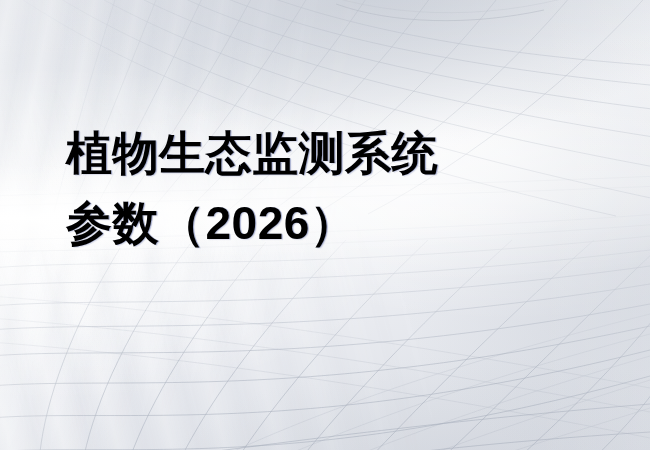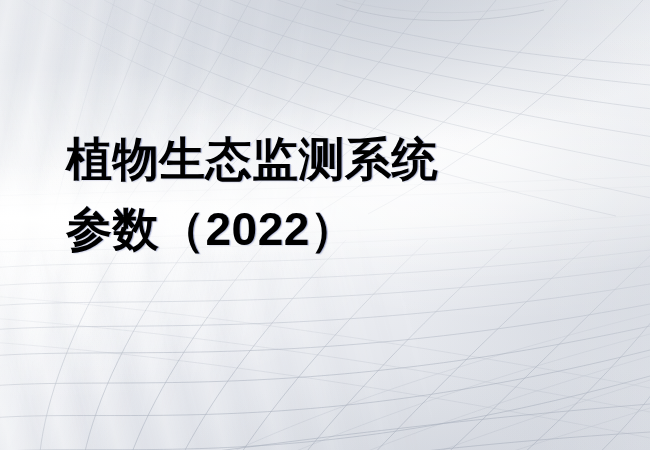--- a/index.html
+++ b/index.html
@@ -86,21 +86,21 @@
     background:
       linear-gradient(90deg, rgba(255,255,255,0.30) 0%, rgba(255,255,255,0.0) 18%, rgba(255,255,255,0.0) 82%, rgba(255,255,255,0.10) 100%),
       linear-gradient(180deg, rgba(255,255,255,0.10) 0%, rgba(255,255,255,0.0) 14%);
   }
 
   
 
   .title-block {
     position: absolute;
     left: 66px;
-    top: 124px;
+    top: 118px;
     width: 560px;
   }
 
   .title-line {
     color: #000000;
     font-size: 46px;
     font-weight: bold;
     line-height: 70px;
     letter-spacing: 0.5px;
     white-space: nowrap;
@@ -212,16 +212,16 @@
         <path d="M-10,252 C 160,248 380,246 660,224"></path>
       </g>
     </svg>
   </div>
 
   <div class="bg-layer bg-highlight"></div>
   <div class="bg-layer bg-sheen"></div>
 
   <div class="title-block">
     <div class="title-line">植物生态监测系统</div>
-    <div class="title-line">参数（2022）</div>
+    <div class="title-line">参数（2026）</div>
   </div>
 
 </div>
 
 </body></html>

